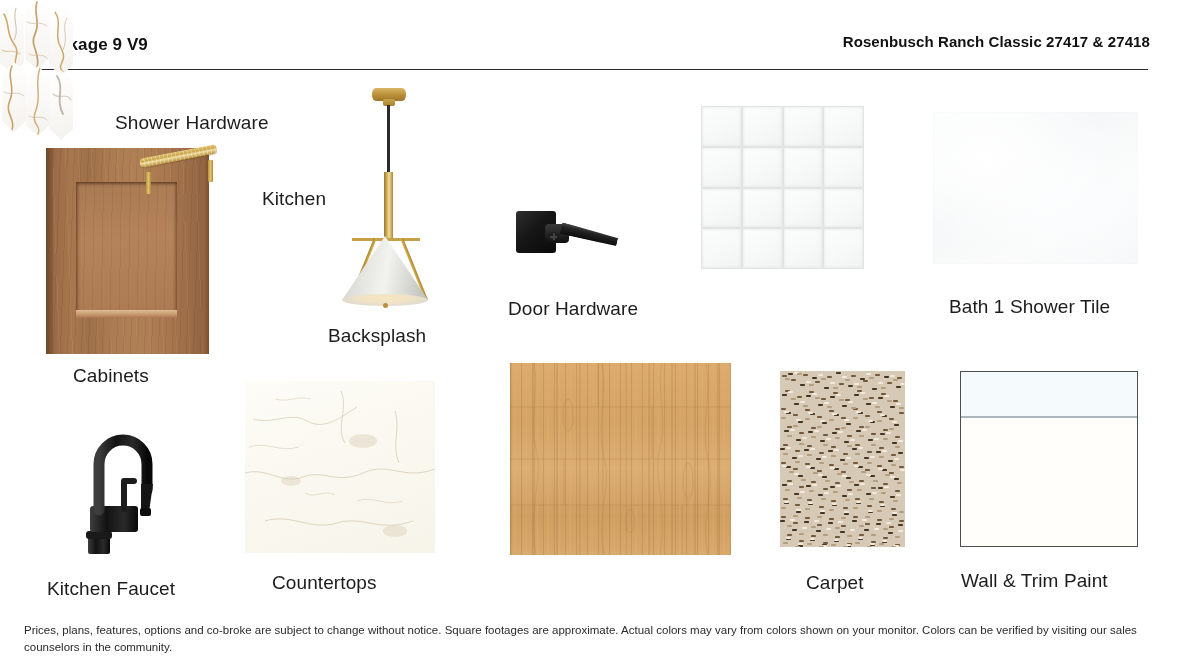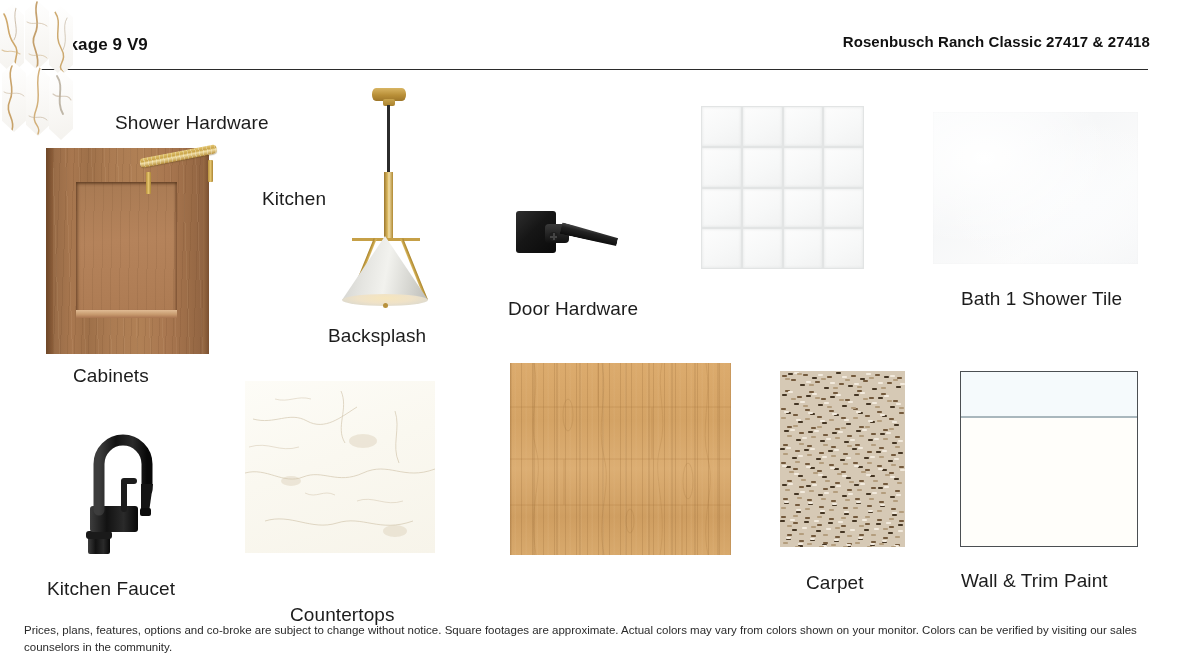--- a/index.html
+++ b/index.html
@@ -286,21 +286,21 @@
       <i></i>
     <i></i>
       <i></i>
     <i></i>
       <i></i>
     <i></i>
       <i></i>
   </div>
 
   <div class="swatch bathtile"></div>
-  <div class="label" style="left:949px;top:288px;margin-left:12px;">Bath 1 Shower Tile</div>
+  <div class="label" style="left:949px;top:296px;">Bath 1 Shower Tile</div>
 
   <div class="label" style="left:328px;top:325px;">Backsplash</div>
 
   <div class="swatch counter">
     <svg width="190" height="172" viewBox="0 0 190 172" aria-hidden="true">
       <g stroke="#cdbfa4" fill="none" stroke-width="0.8" opacity="0.75">
         <path d="M8 38 C30 44, 44 30, 62 40 S96 36, 112 26"></path>
         <path d="M0 92 C22 86, 38 104, 58 96 S92 104, 118 92 S158 100, 190 88"></path>
         <path d="M20 140 C46 132, 66 150, 92 142 S134 152, 168 140"></path>
         <path d="M96 10 C104 28, 90 46, 100 62"></path>
@@ -312,21 +312,21 @@
         <path d="M60 112 C72 118, 78 108, 90 114"></path>
         <path d="M30 18 C44 22, 52 14, 66 18"></path>
       </g>
       <g fill="#d8cbb2" opacity="0.4">
         <ellipse cx="118" cy="60" rx="14" ry="7"></ellipse>
         <ellipse cx="46" cy="100" rx="10" ry="5"></ellipse>
         <ellipse cx="150" cy="150" rx="12" ry="6"></ellipse>
       </g>
     </svg>
   </div>
-  <div class="label" style="left:290px;top:572px;margin-top:32px;">Countertops</div>
+  <div class="label" style="left:272px;top:572px;">Countertops</div>
 
   <div class="backsplash">
     <div class="pick" style="left:0px;  top:4px;">
       <svg width="24" height="70" viewBox="0 0 24 70" aria-hidden="true">
         <g fill="none" stroke-linecap="round">
           <path d="M4 10 C10 20, 6 30, 14 40 S10 58, 18 66" stroke="#c79a54" stroke-width="1.6" opacity=".85"></path>
           <path d="M16 4 C12 16, 20 26, 14 36" stroke="#b9a58c" stroke-width="1" opacity=".7"></path>
           <path d="M2 46 C8 50, 12 44, 20 50" stroke="#d2b07a" stroke-width="1.1" opacity=".7"></path>
         </g>
       </svg>

